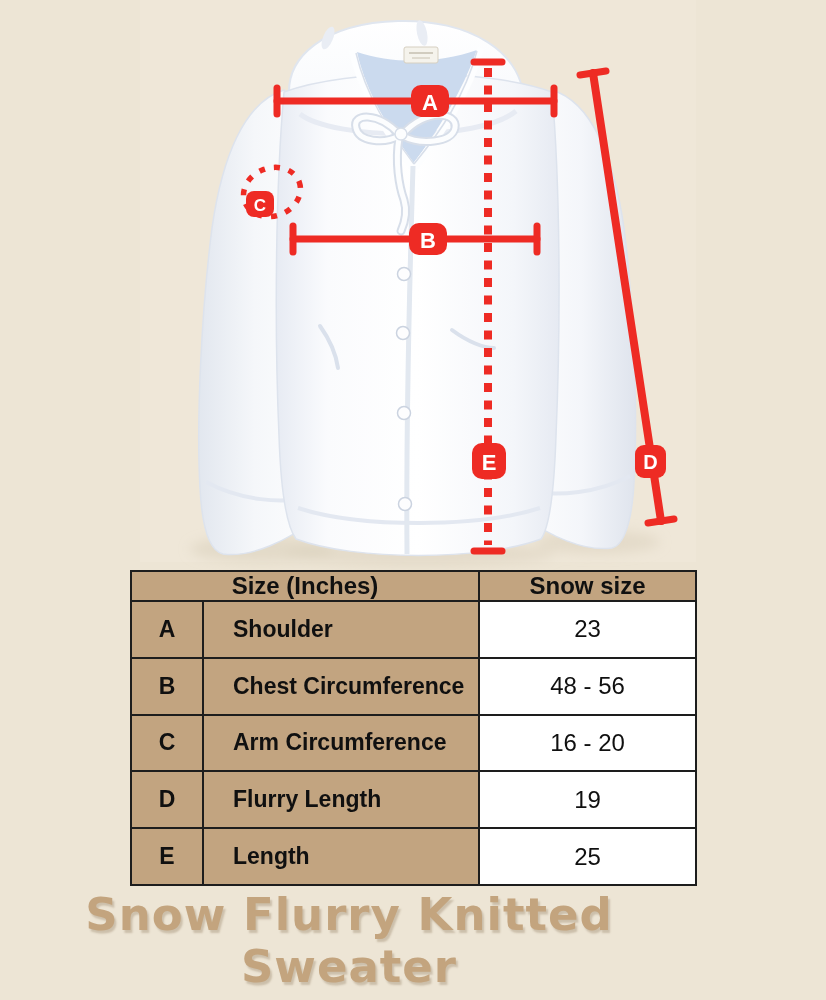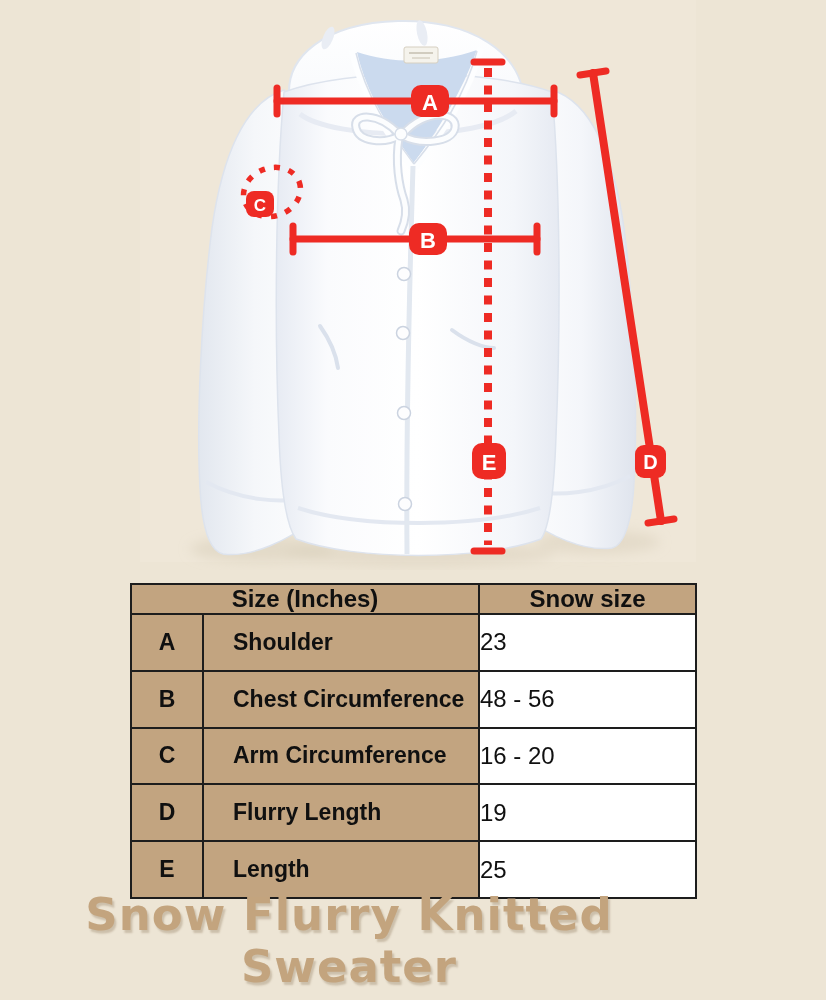--- a/index.html
+++ b/index.html
@@ -5,36 +5,36 @@
   html,body { margin:0; padding:0; }
   .canvas {
     position:relative; width:826px; height:1000px;
     background:#EDE5D5; overflow:hidden;
     font-family:"Liberation Sans", sans-serif;
   }
   .figure-svg { position:absolute; left:0; top:0; }
 
   
   table.size-table {
-    position:absolute; left:130px; top:583px;
+    position:absolute; left:130px; top:570px;
     width:565px; height:316px;
     border-collapse:collapse; table-layout:fixed;
     background:#fff;
   }
   .size-table th, .size-table td {
     border:2.4px solid #1d1d1d;
     font-size:23px; color:#101010; padding:0;
     vertical-align:middle;
   }
   .size-table th {
     background:#C2A480; font-weight:bold; text-align:center; font-size:24px;
   }
   .size-table td.letter { background:#C2A480; text-align:center; font-weight:bold; }
   .size-table td.label  { background:#C2A480; text-align:left; padding-left:29px; font-weight:bold; }
-  .size-table td.value  { background:#ffffff; font-weight:normal; font-size:24px; }
+  .size-table td.value  { background:#ffffff; text-align:center; font-weight:normal; font-size:24px; }
 
   
   .product-title {
     position:absolute; top:889px; left:0; width:698px; text-align:center;
     font-family:"DejaVu Sans", sans-serif; font-weight:bold;
     font-size:45px; line-height:52px; color:#C3A47E; letter-spacing:1px;
     text-shadow:2px 3px 2px rgba(120,95,60,0.28);
   }
   .product-subtitle {
     position:absolute; top:946px; left:0; width:826px; text-align:center;

